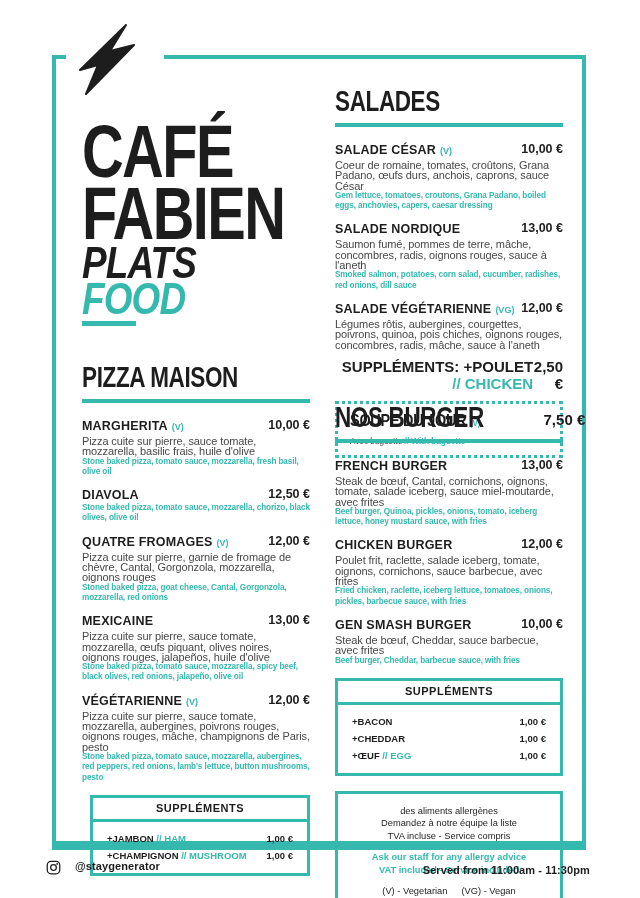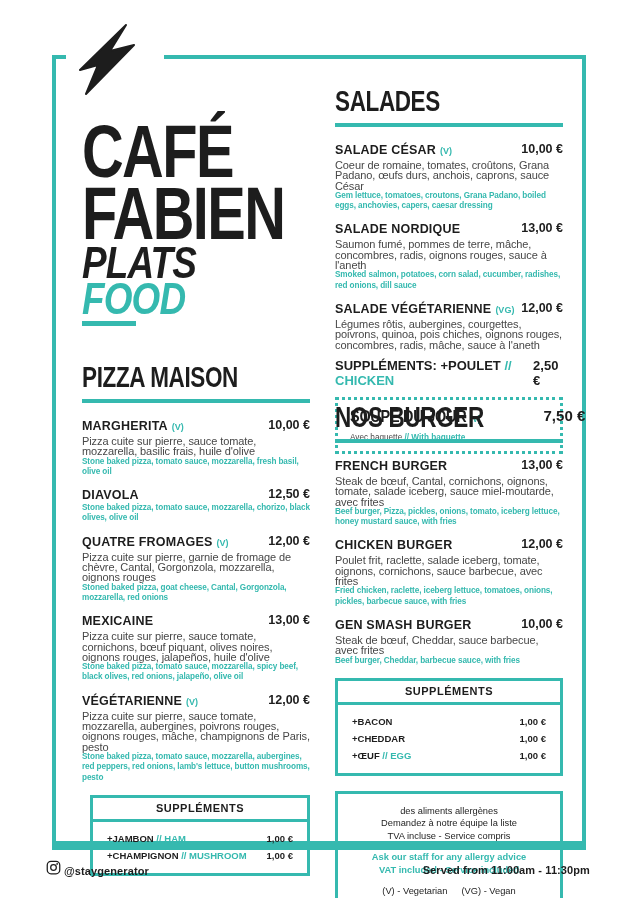--- a/index.html
+++ b/index.html
@@ -43,41 +43,41 @@
 
   .supp-box { border:3px solid var(--teal); margin-top:12px; }
   .supp-box.indented { margin-left:8px; width:220px; }
   .supp-header { text-align:center; font-weight:bold; font-size:11px; letter-spacing:0.5px;
                  padding:4px 12px 5px; border-bottom:3px solid var(--teal); }
   .supp-rows { padding:8px 14px 9px; }
   .srow { display:flex; justify-content:space-between; font-size:9.5px; font-weight:bold; line-height:17px; }
   .srow-en { color:var(--teal); }
 
   .inline-suppl { display:flex; justify-content:space-between; align-items:baseline;
-                  font-size:13px; font-weight:bold; margin:2px 0 9px; }
+                  font-size:15px; font-weight:bold; margin:2px 0 9px;text-align:right; }
   .inline-suppl .srow-en { color:var(--teal); }
 
   .soup-box { border:3px dotted var(--teal); padding:7px 12px 9px; }
   .soup-head { display:flex; justify-content:space-between; align-items:flex-start; }
   .soup-name-wrap { transform:scaleX(0.85); transform-origin:left; white-space:nowrap; }
   .soup-name { font-size:17px; font-weight:bold; letter-spacing:-0.3px; }
   .soup-tag { color:var(--teal); font-size:9.5px; font-weight:bold; margin-left:4px; }
   .soup-price { font-size:15px; font-weight:bold; white-space:nowrap;margin-left:40px; }
   .soup-sub { margin-top:6px; font-size:8.2px; }
   .soup-sub .fr { color:var(--gray); }
   .soup-sub .en { color:var(--teal); font-weight:bold; }
 
   .allergy-box { border:3px solid var(--teal); text-align:center; padding:11px 8px 12px;
                  margin-top:15px; font-size:9.3px; line-height:12.5px; }
   .allergy-en { color:var(--teal); font-weight:bold; margin-top:9px; }
   .legend { margin-top:9px; }
   .legend span { margin:0 7px; }
 
-  .footer-left { position:absolute; left:46px; top:860px; display:flex; align-items:flex-end;
-                 gap:3px; font-size:11px; font-weight:bold; letter-spacing:0.1px; }
+  .footer-left { position:absolute; left:46px; top:860px; display:flex; align-items:flex-start;
+                 gap:14px; font-size:11px; font-weight:bold; letter-spacing:0.1px; }
   .footer-right{ position:absolute; right:50px; top:864px; font-size:11px; font-weight:bold;
                  letter-spacing:0.1px; }
 </style>
 </head>
 <body>
 
 <div class="page">
 
   <div class="frame"></div>
   <div class="frame-gap"></div>
@@ -124,21 +124,21 @@
       </div>
       <div class="desc-fr">Pizza cuite sur pierre, garnie de fromage de chèvre, Cantal, Gorgonzola, mozzarella, oignons rouges</div>
       <div class="desc-en">Stoned baked pizza, goat cheese, Cantal, Gorgonzola, mozzarella, red onions</div>
     </div>
 
     <div class="item">
       <div class="item-head">
         <span><span class="item-name">MEXICAINE</span><span class="item-tag"></span></span>
         <span class="item-price">13,00 €</span>
       </div>
-      <div class="desc-fr">Pizza cuite sur pierre, sauce tomate, cornichons, bœuf piquant, olives noires, oignons rouges, jalapeños, huile d'olive</div>
+      <div class="desc-fr">Pizza cuite sur pierre, sauce tomate, mozzarella, œufs piquant, olives noires, oignons rouges, jalapeños, huile d'olive</div>
       <div class="desc-en">Stone baked pizza, tomato sauce, mozzarella, spicy beef, black olives, red onions, jalapeño, olive oil</div>
     </div>
 
     <div class="item">
       <div class="item-head">
         <span><span class="item-name">VÉGÉTARIENNE</span><span class="item-tag">(V)</span></span>
         <span class="item-price">12,00 €</span>
       </div>
       <div class="desc-fr">Pizza cuite sur pierre, sauce tomate, mozzarella, aubergines, poivrons rouges, oignons rouges, mâche, champignons de Paris, pesto</div>
       <div class="desc-en">Stone baked pizza, tomato sauce, mozzarella, aubergines, red peppers, red onions, lamb's lettuce, button mushrooms, pesto</div>
@@ -209,21 +209,21 @@
   <div class="col-right burgers-col">
     <div class="section-title">NOS BURGER</div>
     <div class="section-rule"></div>
 
     <div class="item">
       <div class="item-head">
         <span><span class="item-name">FRENCH BURGER</span><span class="item-tag"></span></span>
         <span class="item-price">13,00 €</span>
       </div>
       <div class="desc-fr">Steak de bœuf, Cantal, cornichons, oignons, tomate, salade iceberg, sauce miel-moutarde, avec frites</div>
-      <div class="desc-en">Beef burger, Pizza, pickles, onions, tomato, iceberg lettuce, honey mustard sauce, with fries</div>
+      <div class="desc-en">Beef burger, Quinoa, pickles, onions, tomato, iceberg lettuce, honey mustard sauce, with fries</div>
     </div>
 
     <div class="item">
       <div class="item-head">
         <span><span class="item-name">CHICKEN BURGER</span><span class="item-tag"></span></span>
         <span class="item-price">12,00 €</span>
       </div>
       <div class="desc-fr">Poulet frit, raclette, salade iceberg, tomate, oignons, cornichons, sauce barbecue, avec frites</div>
       <div class="desc-en">Fried chicken, raclette, iceberg lettuce, tomatoes, onions, pickles, barbecue sauce, with fries</div>
     </div>

